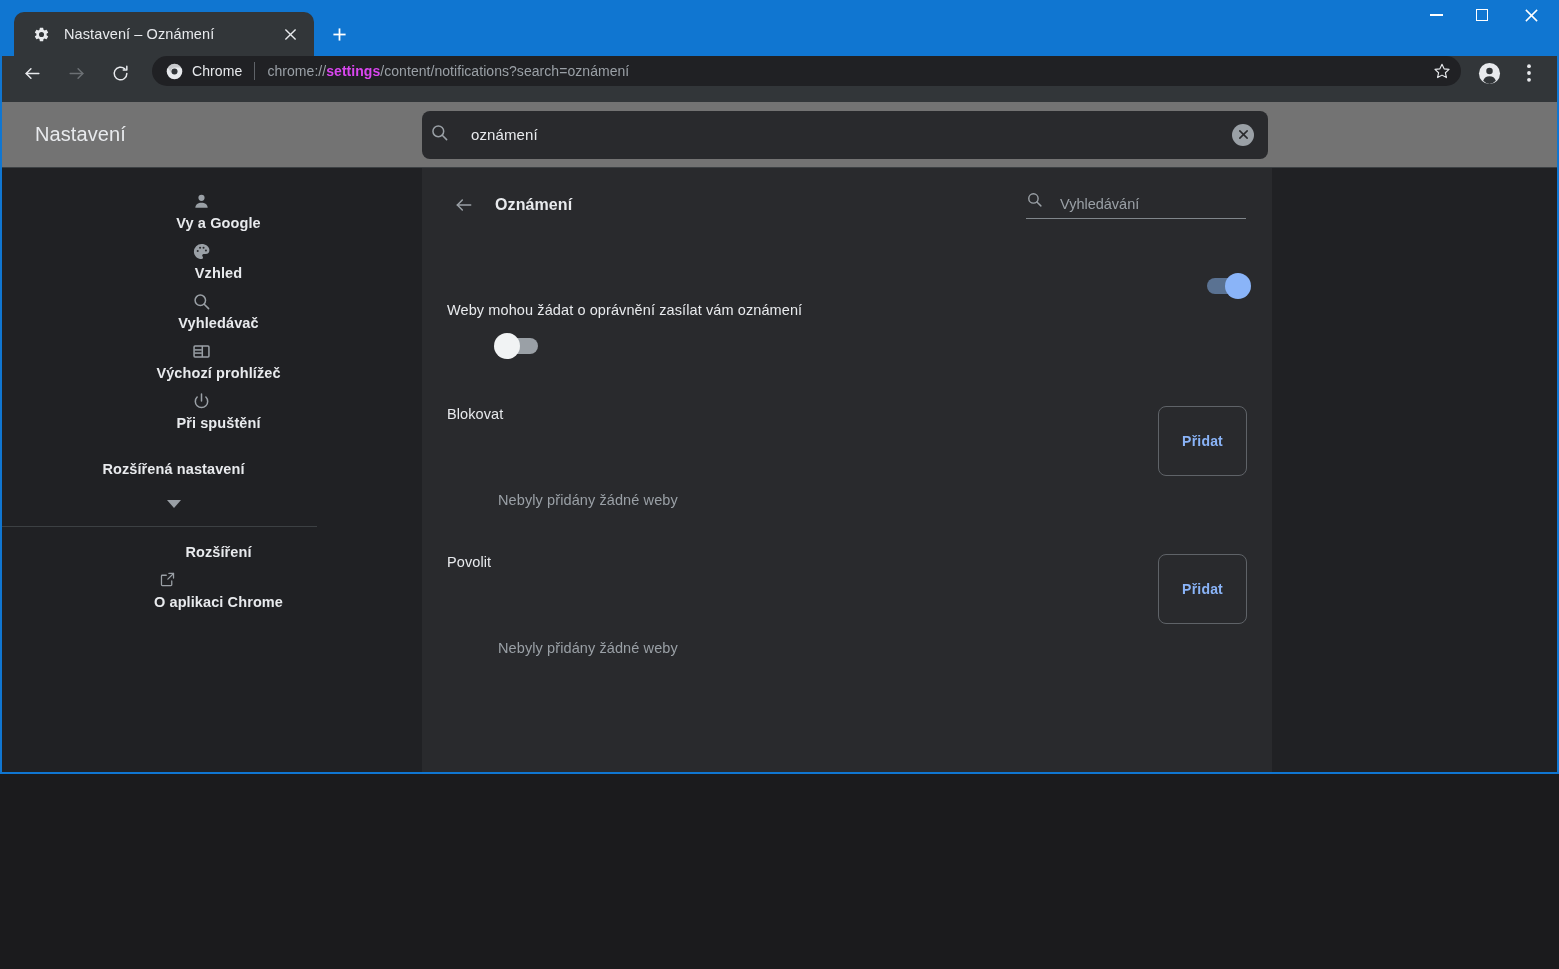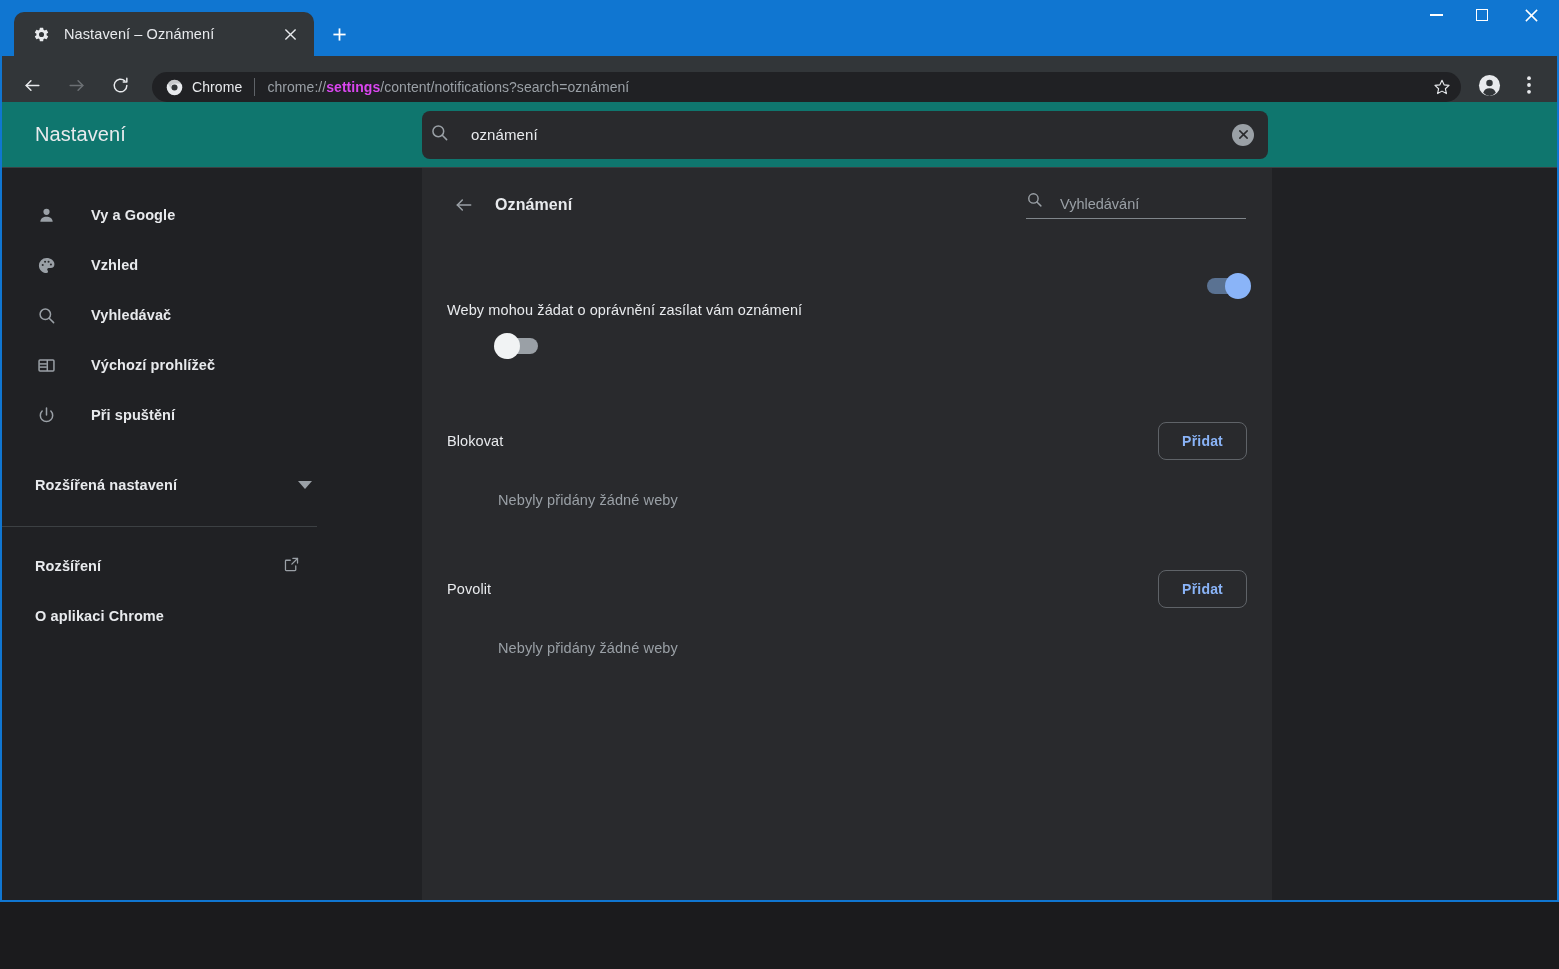--- a/index.html
+++ b/index.html
@@ -13,21 +13,21 @@
     overflow: hidden;
     font-family: "Liberation Sans", sans-serif;
     -webkit-font-smoothing: antialiased;
   }
 
   
   .window {
     position: absolute;
     left: 0; top: 0;
     width: 1559px;
-    height: 902px;
+    height: 774px;
     box-sizing: border-box;
     border: 2px solid #1076d1;
     border-top: none;
     background: #202124;
     overflow: hidden;
   }
 
   
   .titlebar {
     position: relative;
@@ -115,21 +115,21 @@
     border: 1.6px solid #ffffff;
     box-sizing: border-box;
   }
   .wc-close { width: 52px; }
 
   
   .toolbar {
     height: 46px;
     background: #323639;
     display: flex;
-    align-items: flex-end;
+    align-items: flex-start;
     padding: 0 8px;
     box-sizing: border-box;
   }
   .nav-btn {
     width: 34px; height: 34px;
     margin: 0 5px;
     display: flex;
     align-items: center;
     justify-content: center;
     border-radius: 50%;
@@ -196,21 +196,21 @@
   .page {
     position: relative;
     height: 867px;
     background: #202124;
     overflow: hidden;
   }
   .settings-header {
     display: flex;
     align-items: center;
     height: 66px;
-    background: #0f766e;
+    background: #737373;
     border-bottom: 1px solid #3c4043;
     box-sizing: border-box;
   }
   .settings-brand {
     width: 420px;
     flex: 0 0 420px;
     color: #e8eaed;
     font-size: 20px;
     padding-left: 33px;
     box-sizing: border-box;
@@ -260,20 +260,21 @@
   .nav-item {
     display: flex;
     align-items: center;
     min-height: 50px;
     padding: 0 20px 0 33px;
     color: #e8eaed;
     font-size: 14.5px;
     font-weight: 700;
     letter-spacing: .1px;
     box-sizing: border-box;
+    flex-direction: column;
   }
   .nav-item .ico {
     width: 22px;
     height: 22px;
     flex: 0 0 22px;
     display: flex;
     align-items: center;
     justify-content: center;
     margin-right: 34px;
   }
@@ -373,21 +374,20 @@
     width: 26px; height: 26px;
     border-radius: 50%;
   }
   .toggle.on { background: #5a7292; }
   .toggle.on .knob { right: -4px; background: #8ab4f8; }
   .toggle.off { background: #9aa0a6; }
   .toggle.off .knob { left: -4px; background: #f1f3f4; }
 
   .group-head {
     display: flex;
-    align-items: center;
     padding: 0 25px 0 25px;
     height: 70px;
     box-sizing: border-box;
   }
   .group-title {
     flex: 1;
     color: #e8eaed;
     font-size: 14.5px;
     letter-spacing: .1px;
   }

